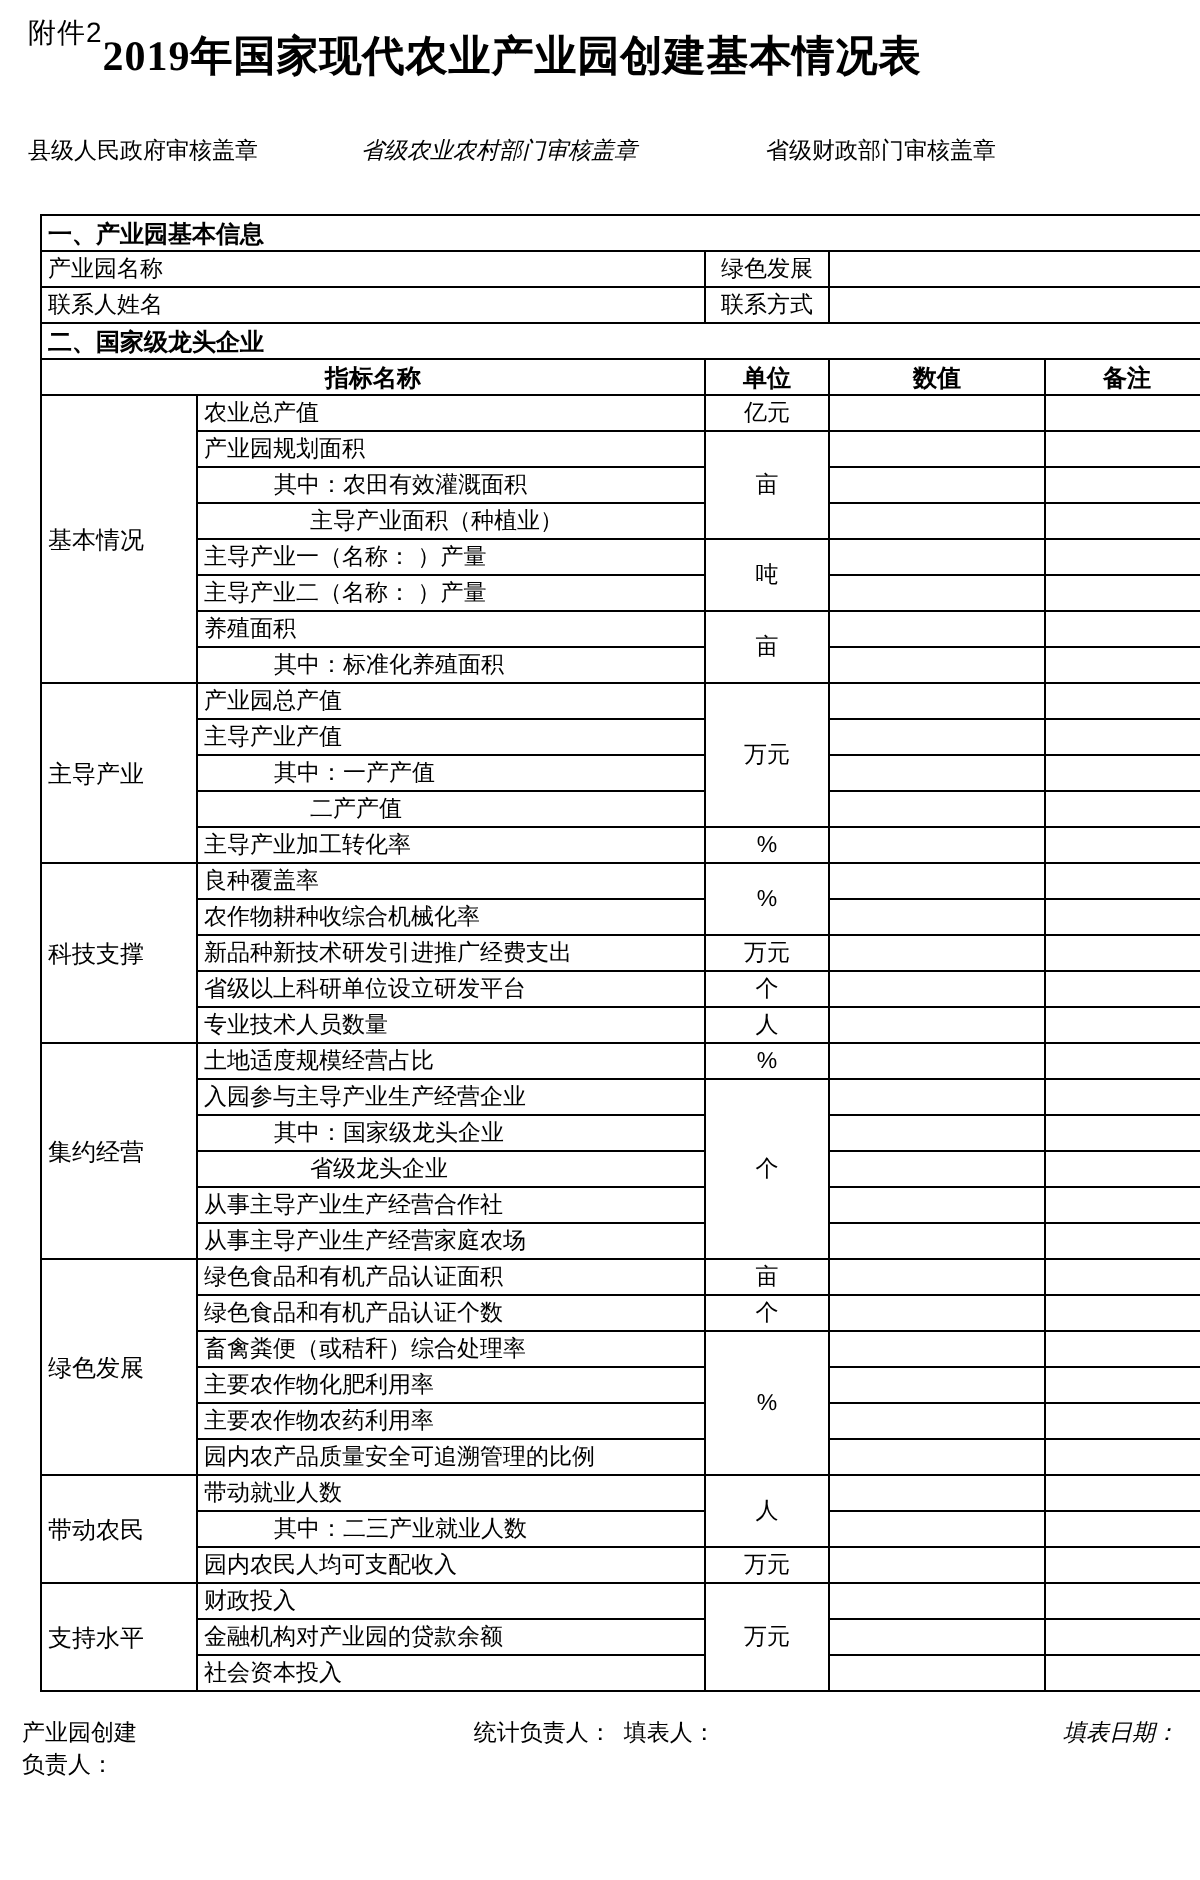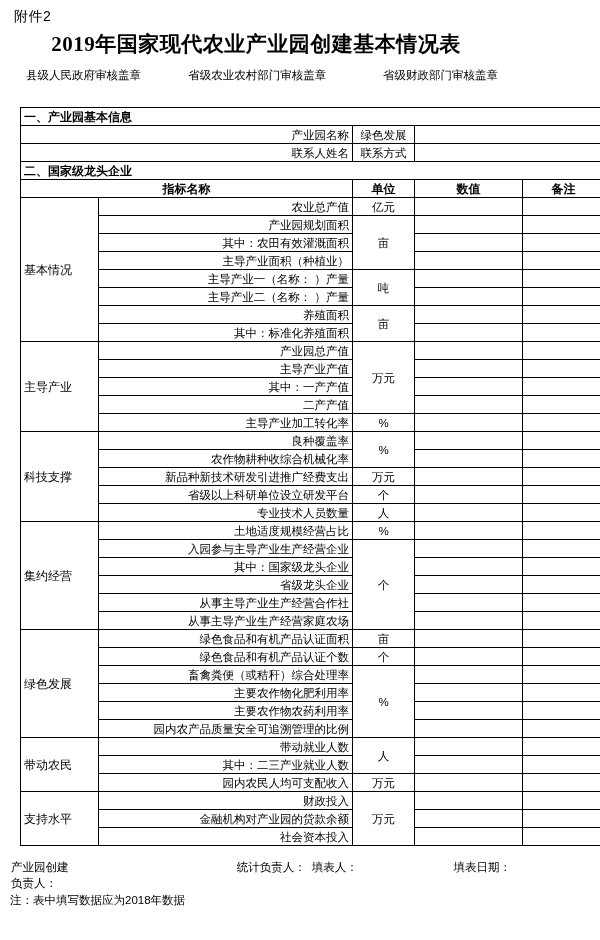--- a/index.html
+++ b/index.html
@@ -27,41 +27,40 @@
     left: 14px;
     top: 8px;
     font-size: 14px;
     font-weight: normal;
     letter-spacing: 0.5px;
   }
   .doc-title {
     position: absolute;
     left: 0;
     right: 0;
-    top: 30px;
+    top: 14px;
     text-align: center;
     font-size: 21px;
     font-weight: bold;
     font-family: "Liberation Serif", serif;
     letter-spacing: 0.5px;
   }
   .seal-row {
     position: absolute;
     left: 14px;
     right: 14px;
     top: 68px;
     display: flex;
     font-size: 11.5px;
   }
   .seal-row .seal-cell {
     white-space: nowrap;
-    margin-left: 12px;
   }
   .seal-a { width: 185px; text-align: left; }
-  .seal-b { width: 225px; text-align: left; }
+  .seal-b { width: 225px; text-align: left; font-style: italic; }
   .seal-c { flex: 1; text-align: center; }
 
   table.main {
     position: absolute;
     left: 20px;
     top: 107px;
     width: 584px;
     border-collapse: collapse;
     table-layout: fixed;
     font-size: 11.5px;
@@ -73,21 +72,21 @@
     line-height: 16px;
     vertical-align: middle;
     box-sizing: border-box;
   }
   .section-head {
     font-weight: bold;
     font-size: 12px;
     text-align: left;
     height: 19px;
   }
-  .lbl { text-align: right; }
+  .lbl { text-align: left; }
   .ctr { text-align: center; }
   .cat {
     text-align: left;
     font-size: 12px;
   }
   .hdr {
     text-align: center;
     font-weight: bold;
     font-size: 12px;
     height: 20px;
@@ -114,21 +113,21 @@
     border: none;
     height: 16px;
     line-height: 15px;
     vertical-align: top;
     padding: 0 3px;
     box-sizing: border-box;
   }
   .f-lbl { width: 110px; text-align: left; }
   .f-a { width: 145px; text-align: right; }
   .f-b { width: 120px; text-align: left; }
-  .f-c { width: 120px; text-align: left; }
+  .f-c { width: 120px; text-align: right; font-style: italic; }
 </style>
 </head>
 <body>
 
 <div class="page">
 
   <div class="attachment-label">附件2</div>
 
   <div class="doc-title">2019年国家现代农业产业园创建基本情况表</div>
 
@@ -376,21 +375,20 @@
           <td class="ctr"></td>
         </tr>
         <tr>
           <td class="lbl">社会资本投入</td>
           <td class="ctr"></td>
           <td class="ctr"></td>
         </tr>
       </tbody>
   </table>
 
-  <div class="note">注：表中填写数据应为2018年数据</div>
 
   <table class="footer">
     <tbody>
       <tr>
         <td class="f-lbl">产业园创建</td>
         <td class="f-a">统计负责人：</td>
         <td class="f-b">填表人：</td>
         <td class="f-c">填表日期：</td>
       </tr>
       <tr>

